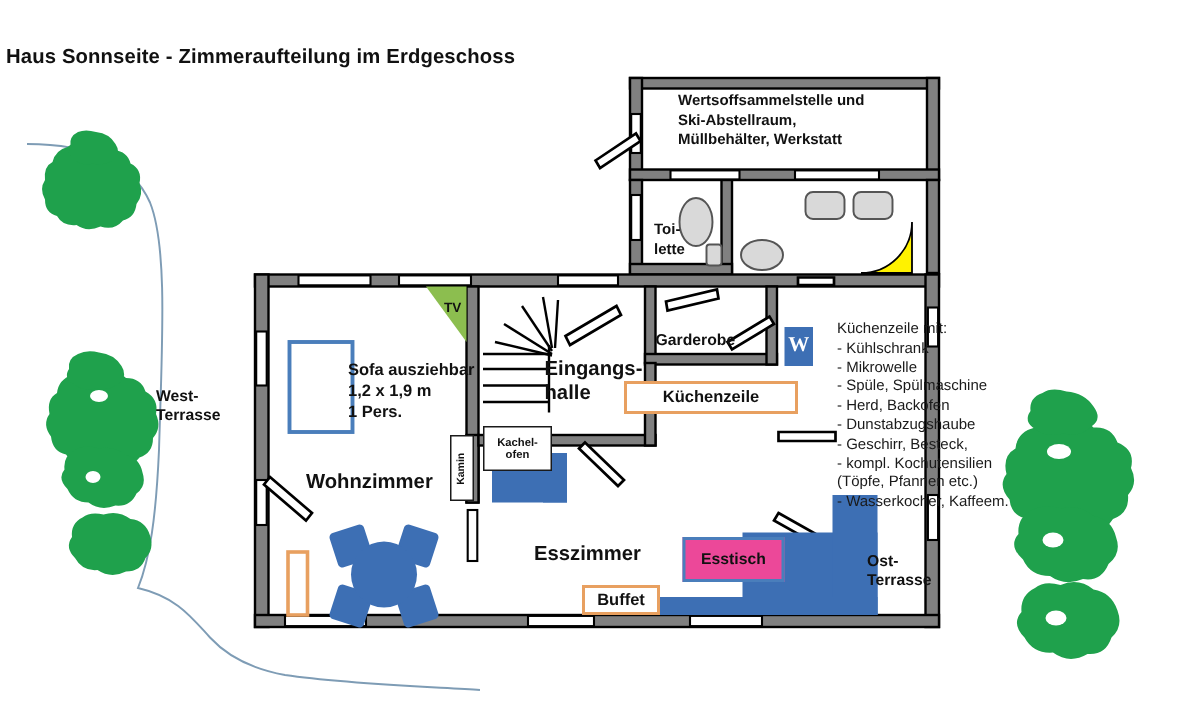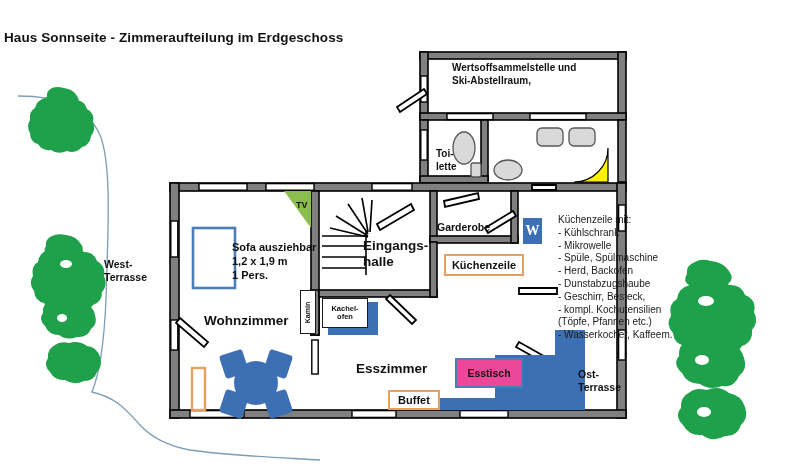--- a/index.html
+++ b/index.html
@@ -265,20 +265,21 @@
     </g>
 
     <rect x="193" y="228" width="42" height="60" fill="#ffffff" stroke="#4A7EBB" stroke-width="2.6"></rect>
 
     <rect x="192" y="368" width="13" height="42" fill="#ffffff" stroke="#E8A060" stroke-width="2.4"></rect>
   </svg>
 
   <div class="lbl multi room-small" style="left:452px; top:62px; width:180px;">
     <div>Wertsoffsammelstelle und</div>
     <div>Ski-Abstellraum,</div>
+    <div>Müllbehälter, Werkstatt</div>
   </div>
 
   <div class="lbl multi room-small" style="left:436px; top:148px; width:46px;">
     <div>Toi-</div>
     <div>lette</div>
   </div>
 
 
   <div class="lbl multi" style="left:232px; top:240px; width:120px; font-size:11px; font-weight:bold;">
     <div>Sofa ausziehbar</div>
@@ -296,26 +297,26 @@
   </div>
 
   <div class="lbl room-name" style="left:356px; top:360px;">Esszimmer</div>
 
   <div class="lbl" style="left:437px; top:221px; font-size:10.5px; font-weight:bold;">Garderobe</div>
 
   <div class="vert-label" style="left:300px; top:290px; width:16px; height:44px;">
     <span>Kamin</span>
   </div>
 
-  <div class="plainbox" style="left:322px; top:298px; width:46px; height:30px; flex-direction:column;">
+  <div class="plainbox" style="left:322px; top:284px; width:46px; height:30px; flex-direction:column;">
     <div>Kachel-</div>
     <div>ofen</div>
   </div>
 
-  <div class="boxlabel" style="left:444px; top:254px; width:80px; height:22px;">Küchenzeile</div>
+  <div class="boxlabel" style="left:416px; top:254px; width:116px; height:22px;">Küchenzeile</div>
 
   <div class="whitebox" style="left:455px; top:358px; width:68px; height:30px;">Esstisch</div>
 
   <div class="boxlabel" style="left:388px; top:390px; width:52px; height:20px;">Buffet</div>
 
   <div class="wicon" style="left:523px; top:218px; width:19px; height:26px;">W</div>
 
   <div class="lbl multi" style="left:104px; top:258px; width:70px; font-size:10.5px; font-weight:bold;">
     <div>West-</div>
     <div>Terrasse</div>

